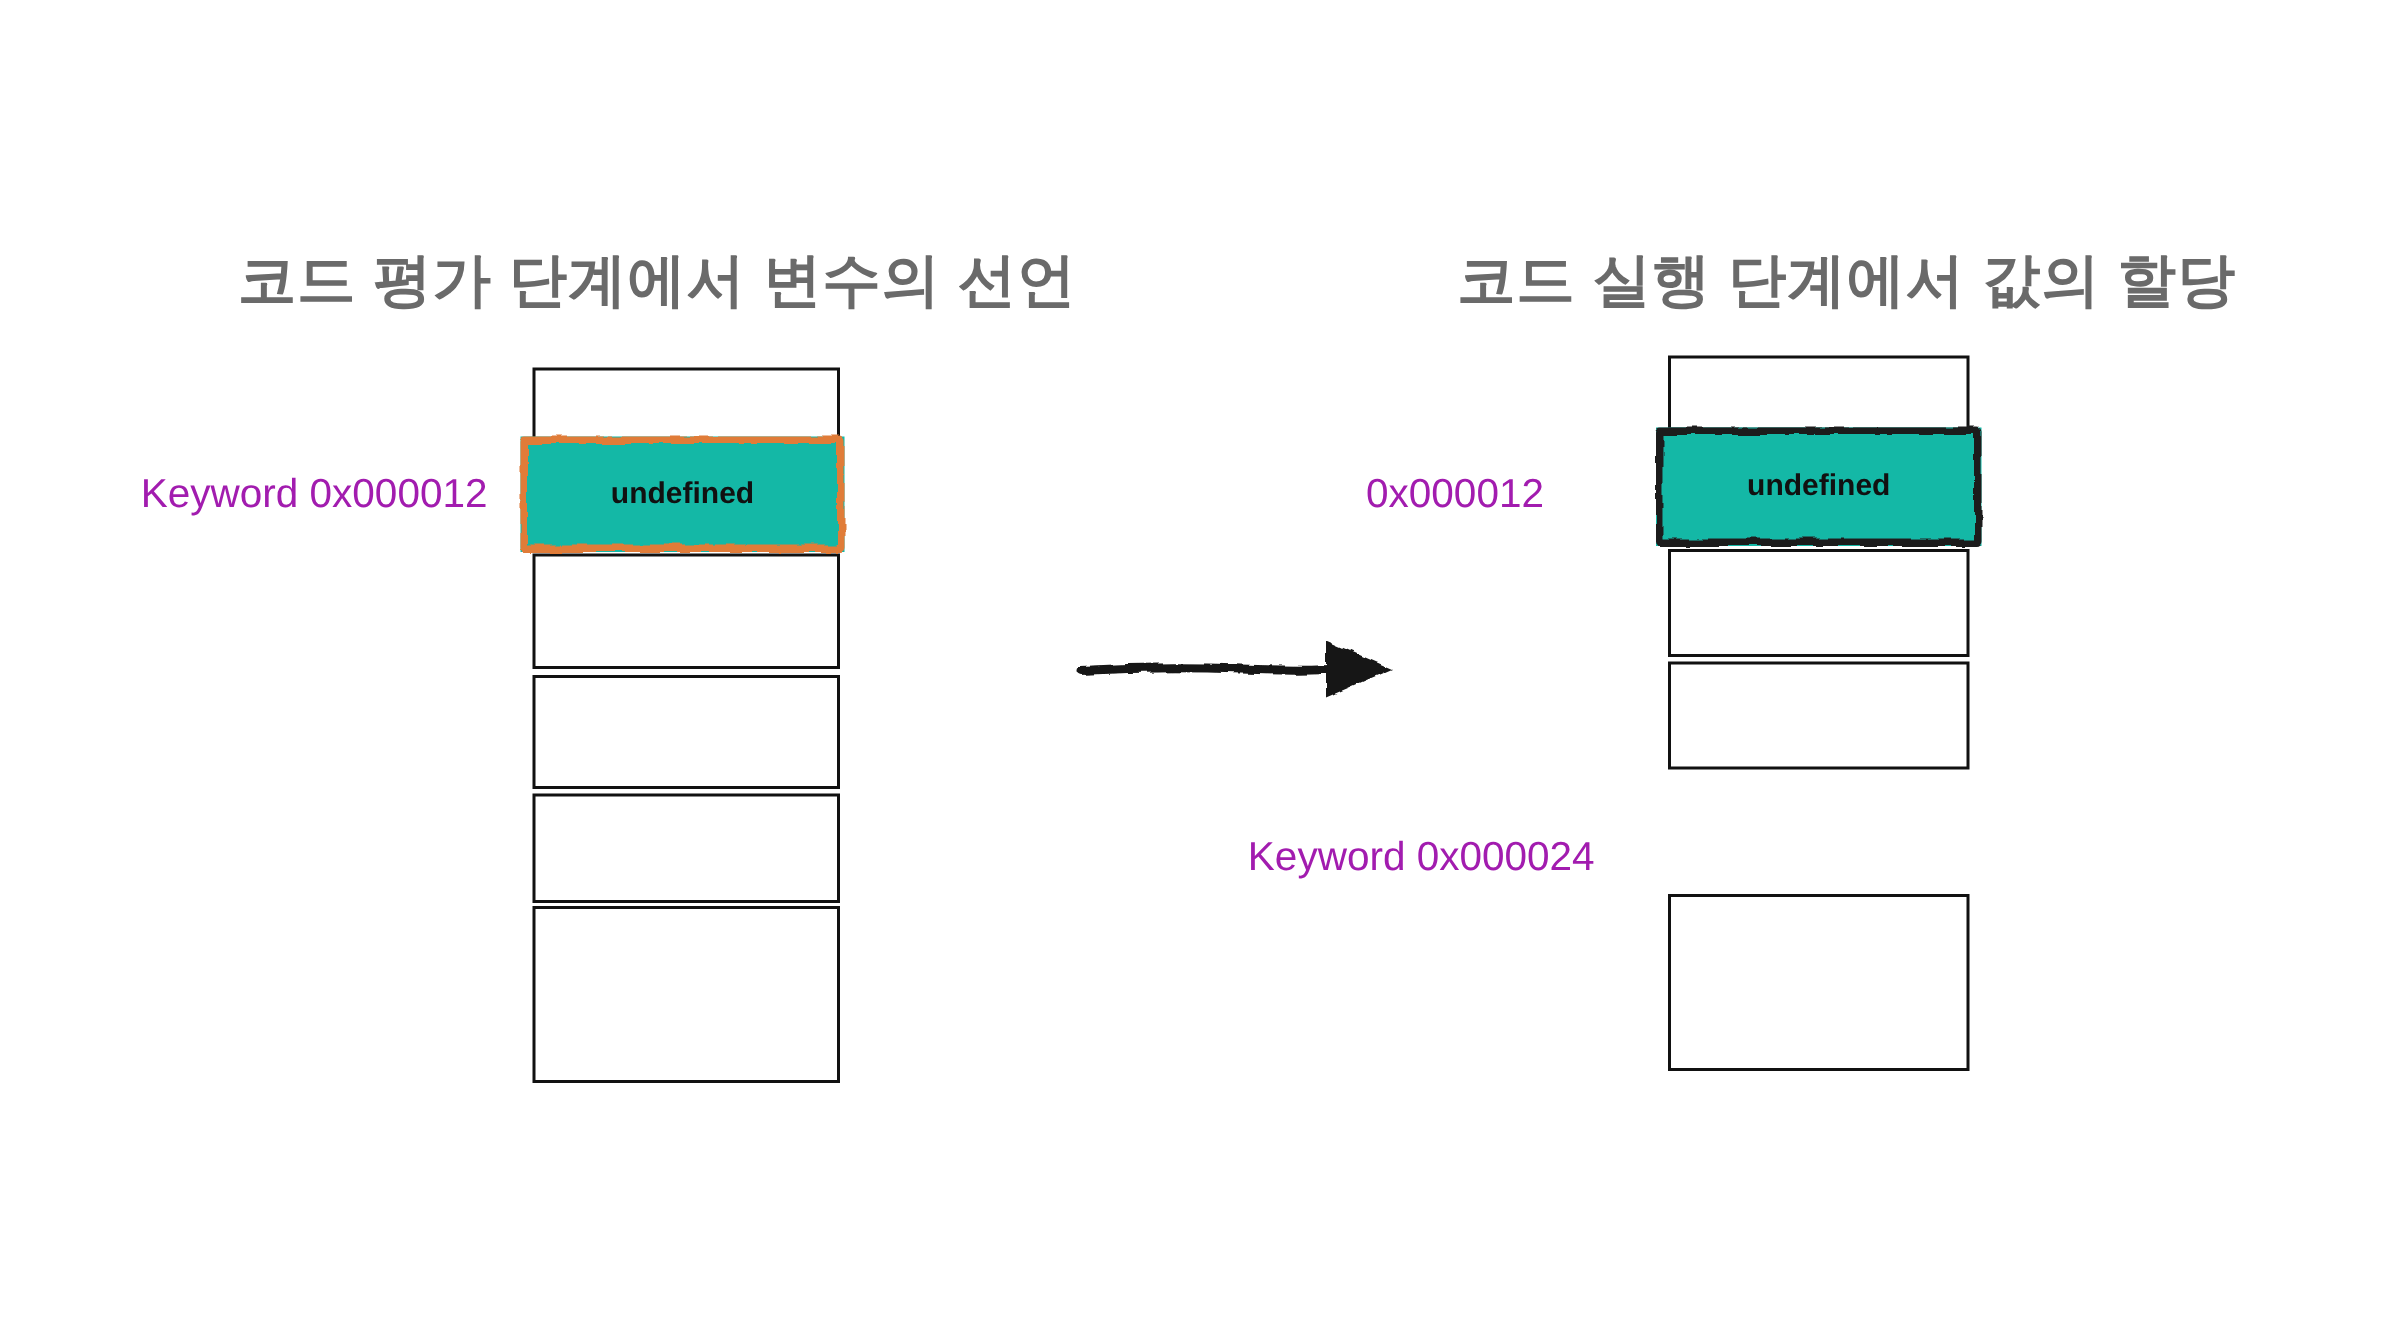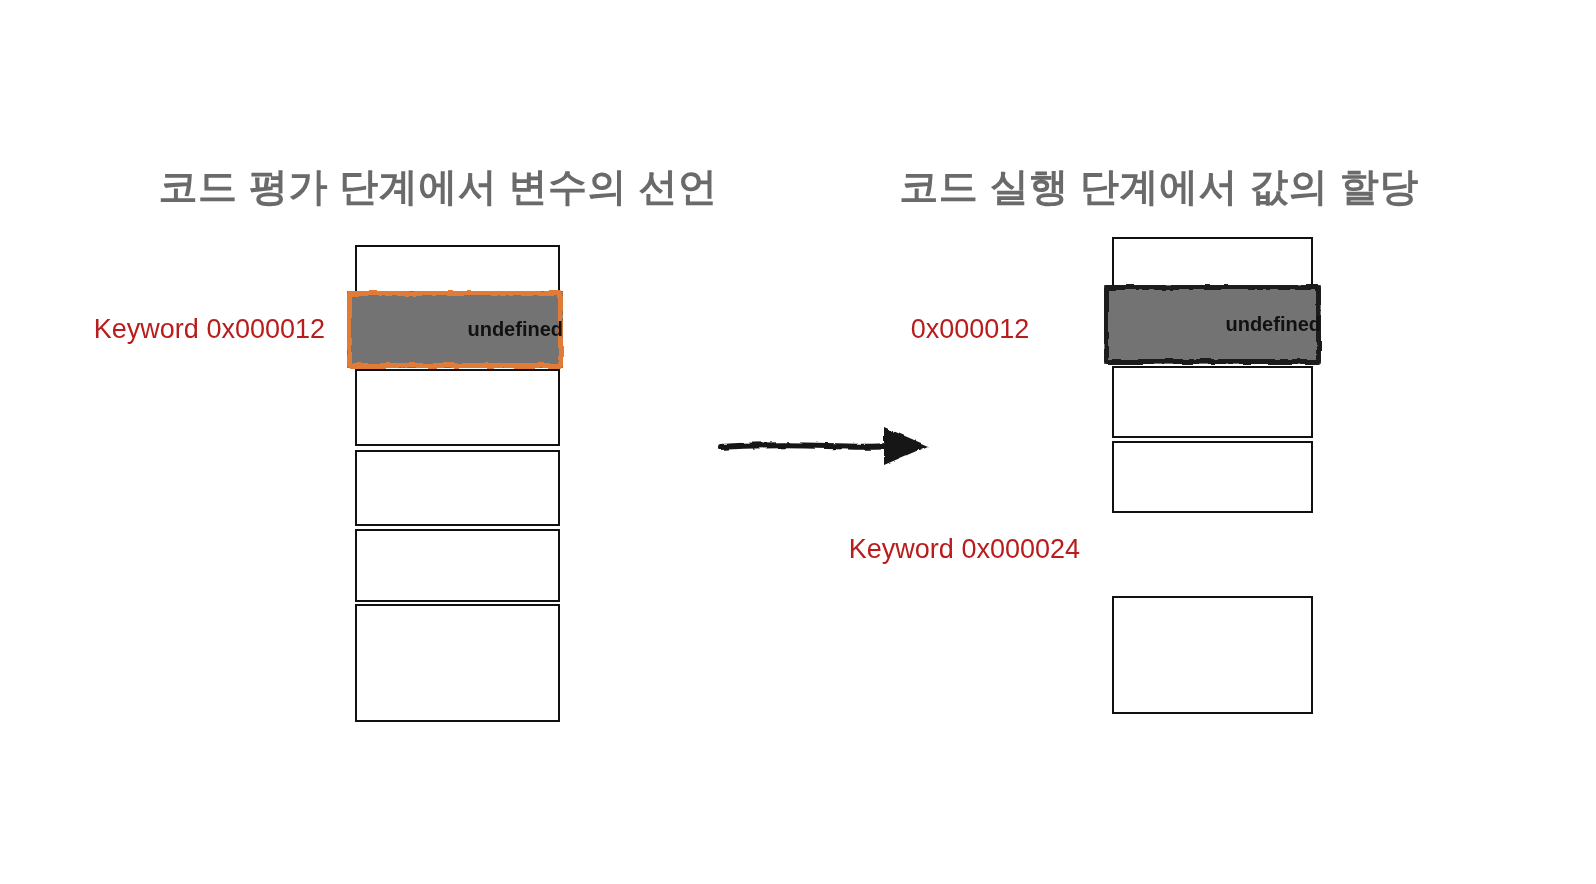--- a/index.html
+++ b/index.html
@@ -25,24 +25,24 @@
     letter-spacing: 0.5px;
     white-space: nowrap;
   }
 
   .mem-cell {
     border: 2px solid #111111;
     background: #ffffff;
   }
 
   .hl-box {
-    background: #737373;
+    background: #14b8a6;
     display: flex;
     align-items: center;
-    justify-content: flex-end;
+    justify-content: center;
     z-index: 3;
   }
   .hl-border {
     position: absolute;
     inset: 0;
     border-style: solid;
     border-width: 5px;
     border-radius: 3px;
     filter: url(#roughen);
     pointer-events: none;
@@ -52,21 +52,21 @@
   .hl-value {
     position: relative;
     font-size: 20px;
     font-weight: 700;
     color: #111111;
     z-index: 4;
   }
 
   .addr-label {
     font-size: 27px;
-    color: #b91c1c;
+    color: #a21caf;
     text-align: right;
     white-space: nowrap;
   }
 
   .arrow-wrap { z-index: 2; }
 </style>
 </head>
 <body>
 
 <svg width="0" height="0" style="position:absolute" aria-hidden="true">
@@ -104,31 +104,31 @@
           <feDisplacementMap in="SourceGraphic" in2="n2" scale="4" xChannelSelector="R" yChannelSelector="G"></feDisplacementMap>
         </filter>
       </defs>
       <g filter="url(#roughenArrow)">
         <path d="M8 32 Q 60 29 115 31 T 182 30" stroke="#141414" stroke-width="6" fill="none" stroke-linecap="round"></path>
         <polygon points="172,12 216,31 172,50" fill="#141414"></polygon>
       </g>
     </svg>
   </div>
 
-  <div class="abs diagram-title" style="left:879px; top:160px; width:560px;">코드 실행 단계에서 값의 할당</div>
+  <div class="abs diagram-title" style="left:951px; top:160px; width:560px;">코드 실행 단계에서 값의 할당</div>
 
   <div class="abs mem-cell" style="left:1112px; top:237px; width:201px; height:50px;"></div>
 
   <div class="abs hl-box" style="left:1104px; top:285px; width:217px; height:79px;">
     <div class="hl-border black"></div>
     <span class="hl-value">undefined</span>
   </div>
 
   <div class="abs mem-cell" style="left:1112px; top:366px; width:201px; height:72px;"></div>
   <div class="abs mem-cell" style="left:1112px; top:441px; width:201px; height:72px;"></div>
 
 
   <div class="abs mem-cell" style="left:1112px; top:596px; width:201px; height:118px;"></div>
 
   <div class="abs addr-label" style="left:860px; top:314px; width:220px;text-align:center;">0x000012</div>
-  <div class="abs addr-label" style="left:815px; top:534px; width:265px;">Keyword 0x000024</div>
+  <div class="abs addr-label" style="left:815px; top:556px; width:265px;text-align:center;">Keyword 0x000024</div>
 
 </div>
 
 </body></html>

